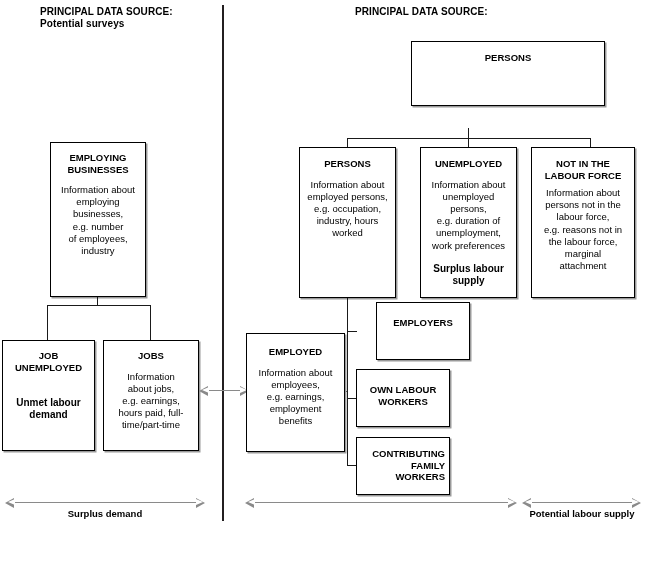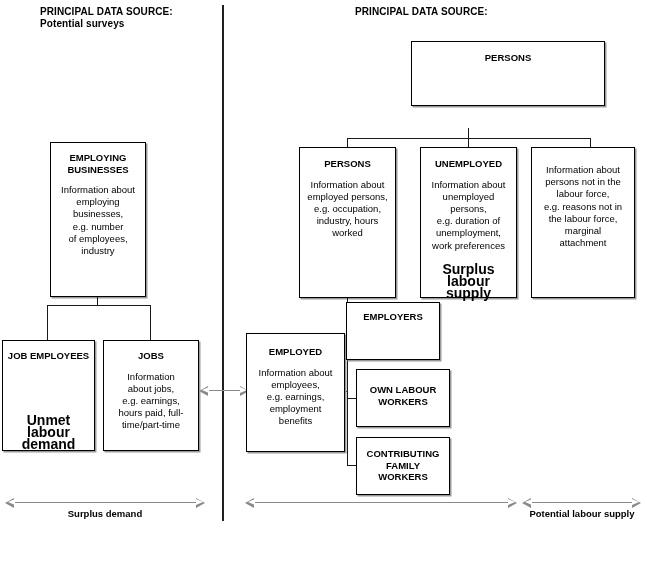--- a/index.html
+++ b/index.html
@@ -25,21 +25,21 @@
   }
   .box .ttl{
     font-weight:bold;font-size:9.5px;line-height:11.5px;
     display:block;
   }
   .box .bdy{
     font-weight:normal;font-size:9.5px;line-height:12.2px;
     display:block;margin-top:9px;white-space:pre-line;
   }
   .box .bold2{
-    font-weight:bold;font-size:14px;line-height:12.2px;
+    font-weight:bold;font-size:10px;line-height:12.2px;
     display:block;margin-top:11px;white-space:pre-line;
   }
   .box.nogap .bdy{margin-top:6px;}
 
   
   .ln{position:absolute;background:#1a1a1a;}
   .lnh{height:1px;}
   .lnv{width:1px;}
 
   .divider{
@@ -116,20 +116,22 @@
 unemployed
 persons,
 e.g. duration of
 unemployment,
 work preferences</span>
     <span class="bold2">Surplus labour
 supply</span>
   </div>
 
   <div class="box nogap" style="left:531px;top:147px;width:104px;height:151px;padding-top:10px;">
+    <span class="ttl" style="white-space:pre-line;">NOT IN THE
+LABOUR FORCE</span>
     <span class="bdy">Information about
 persons not in the
 labour force,
 e.g. reasons not in
 the labour force,
 marginal
 attachment</span>
   </div>
 
   <div class="box" style="left:50px;top:142px;width:96px;height:155px;padding-top:9px;">
@@ -142,22 +144,22 @@
 of employees,
 industry</span>
   </div>
 
   <div class="ln lnv" style="left:97px;top:297px;height:8px;"></div>
   <div class="ln lnh" style="left:47px;top:305px;width:104px;"></div>
   <div class="ln lnv" style="left:47px;top:305px;height:36px;"></div>
   <div class="ln lnv" style="left:150px;top:305px;height:36px;"></div>
 
   <div class="box" style="left:2px;top:340px;width:93px;height:111px;padding-top:9px;">
-    <span class="ttl">JOB EMPLOYEES</span>
-    <span class="bold2" style="margin-top:52px;">Unmet labour
+    <span class="ttl">JOB UNEMPLOYED</span>
+    <span class="bold2" style="margin-top:24px;">Unmet labour
 demand</span>
   </div>
 
   <div class="box" style="left:103px;top:340px;width:96px;height:111px;padding-top:9px;">
     <span class="ttl">JOBS</span>
     <span class="bdy">Information
 about jobs,
 e.g. earnings,
 hours paid, full-
 time/part-time</span>
@@ -179,31 +181,31 @@
 
   <div class="box" style="left:246px;top:333px;width:99px;height:119px;padding-top:12px;">
     <span class="ttl">EMPLOYED</span>
     <span class="bdy">Information about
 employees,
 e.g. earnings,
 employment
 benefits</span>
   </div>
 
-  <div class="box" style="left:346px;top:302px;width:94px;height:58px;padding-top:8px;">
+  <div class="box" style="left:376px;top:302px;width:94px;height:58px;padding-top:14px;">
     <span class="ttl">EMPLOYERS</span>
   </div>
 
   <div class="box" style="left:356px;top:369px;width:94px;height:58px;padding-top:14px;">
     <span class="ttl" style="white-space:pre-line;">OWN LABOUR
 WORKERS</span>
   </div>
 
   <div class="box" style="left:356px;top:437px;width:94px;height:58px;padding-top:10px;">
-    <span class="ttl" style="white-space:pre-line;">CONTRIBUTING
+    <span class="ttl" style="white-space:pre-line;text-align:right;">CONTRIBUTING
 FAMILY
 WORKERS</span>
   </div>
 
   <div class="measure" style="left:14px;top:502px;width:183px;"></div>
   <div class="arrowL" style="left:5px;top:497.5px;"></div>
   <div class="arrowLi" style="left:7.5px;top:499px;"></div>
   <div class="arrowR" style="left:196px;top:497.5px;"></div>
   <div class="arrowRi" style="left:196px;top:499px;"></div>
   <div class="mlabel" style="left:5px;top:508px;width:200px;">Surplus demand</div>

